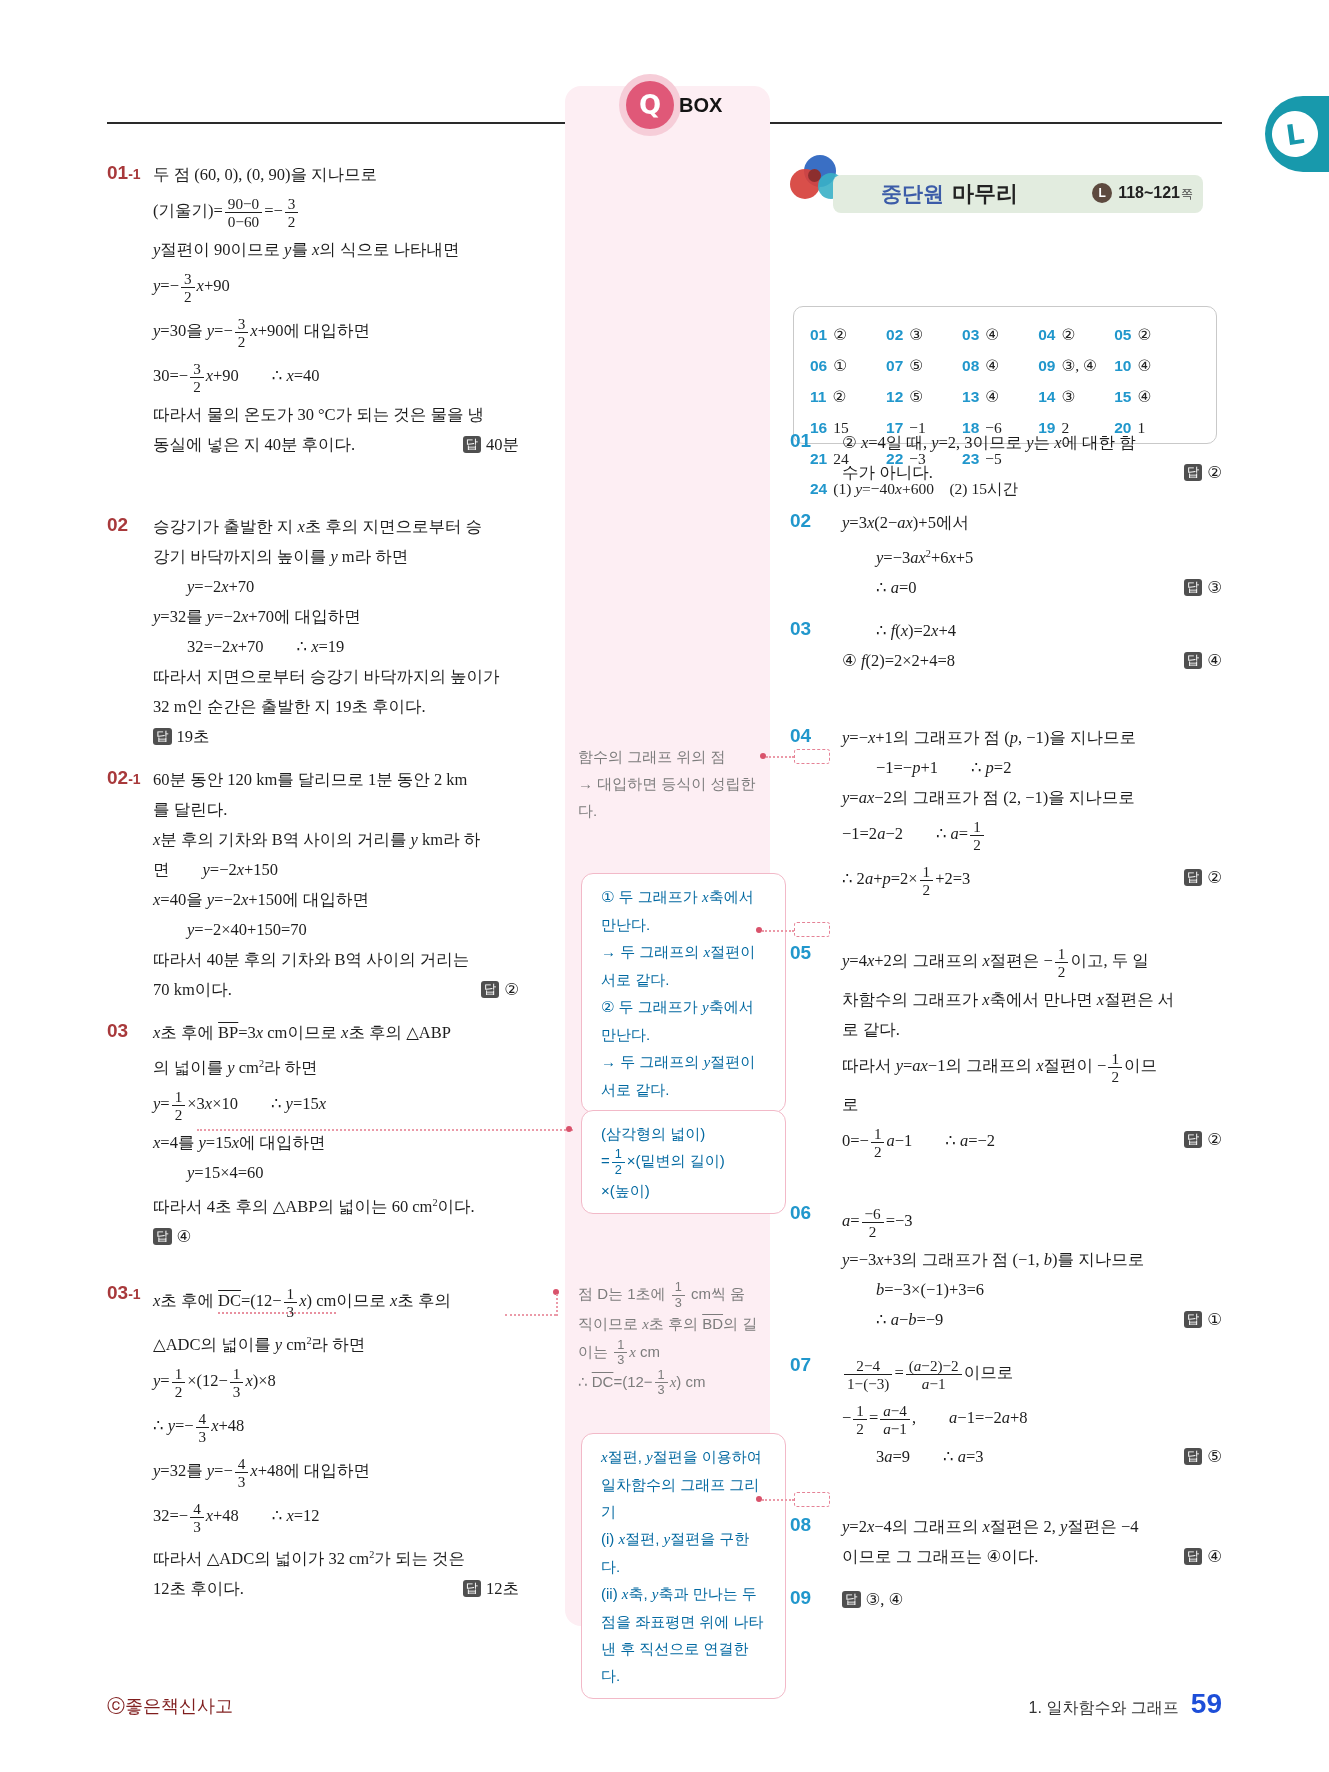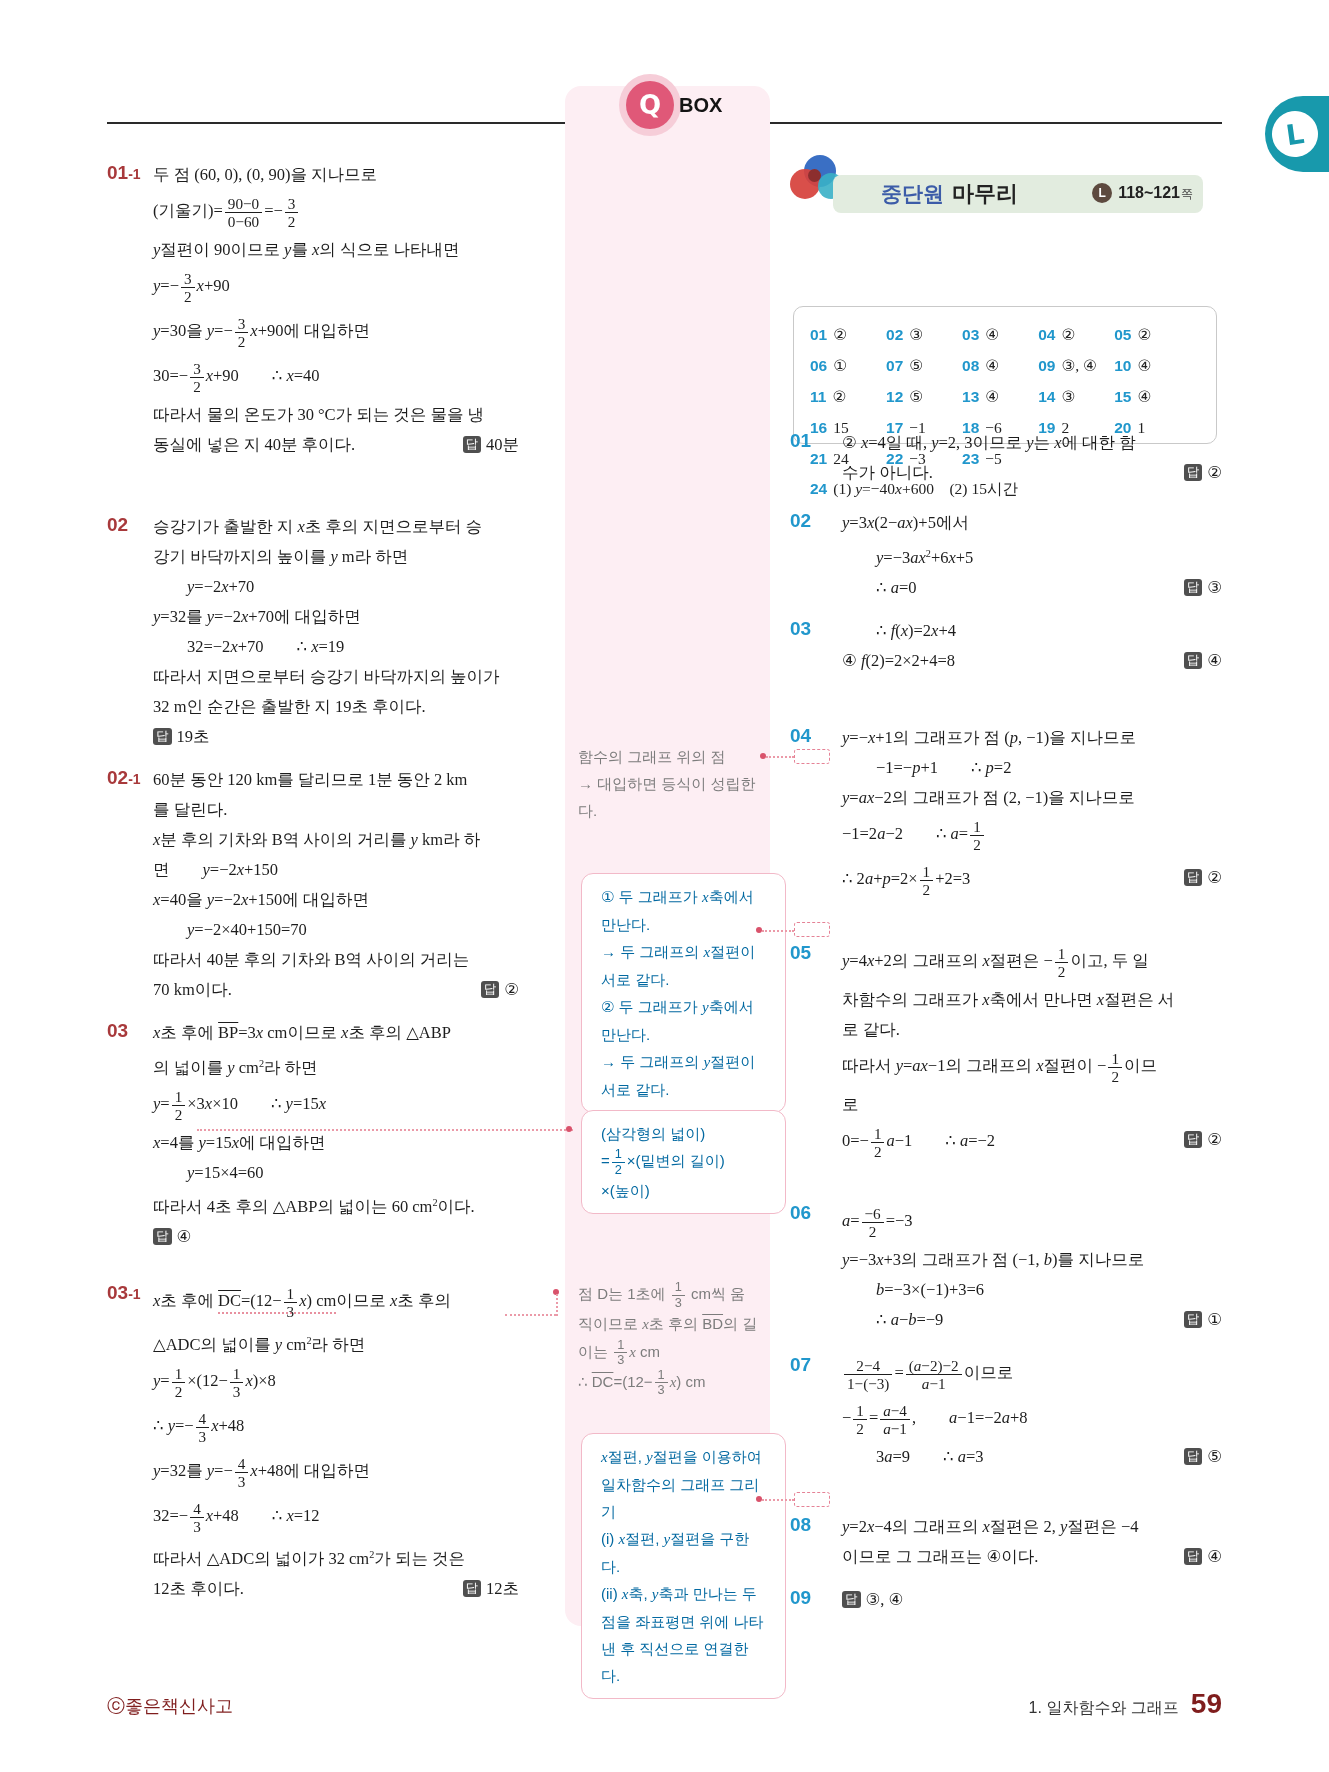--- a/index.html
+++ b/index.html
@@ -80,21 +80,21 @@
   .akrow{display:flex;height:31px;align-items:center;}
   .akcell{width:19.5%;white-space:nowrap;font-size:15.5px;}
   .akcell.wide{width:100%;}
   .akn{color:#2197cc;font-weight:bold;font-family:"Liberation Sans","DejaVu Sans",sans-serif;font-size:15.5px;margin-right:6px;}
   .akv{color:#222;}
   
   .foot-left{position:absolute;left:107px;top:1694px;font-size:18px;color:#7f1d1d;
              font-family:"Liberation Sans","DejaVu Sans",sans-serif;}
   .foot-right{position:absolute;right:107px;top:1688px;display:flex;align-items:baseline;}
   .foot-chap{font-size:16px;color:#333;font-family:"Liberation Sans","DejaVu Sans",sans-serif;margin-right:12px;}
-  .foot-page{font-size:28px;font-weight:bold;color:#7f1d1d;font-family:"Liberation Sans","DejaVu Sans",sans-serif;}
+  .foot-page{font-size:28px;font-weight:bold;color:#1d4ed8;font-family:"Liberation Sans","DejaVu Sans",sans-serif;}
 </style>
 </head>
 <body>
 
 <div class="page">
 
   <div class="toprule"></div>
 
   <div class="tab">
     <div class="circ">L</div>

